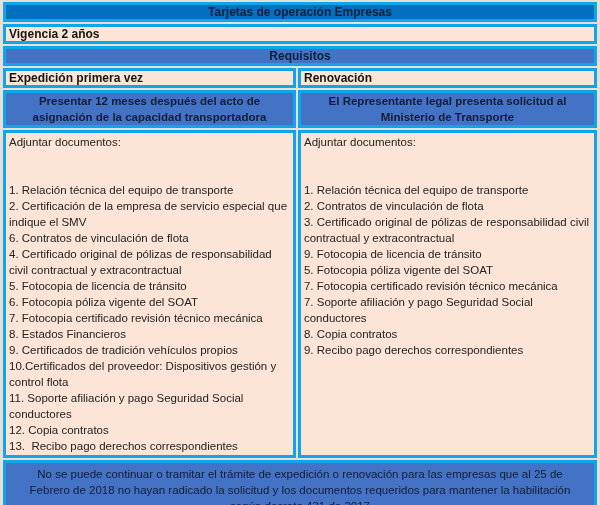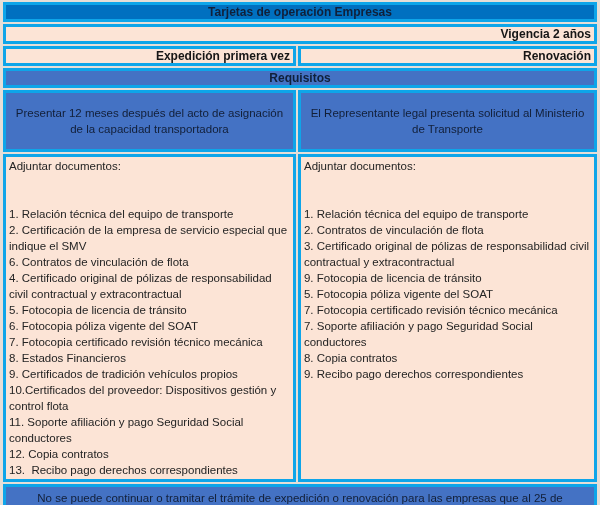--- a/index.html
+++ b/index.html
@@ -32,41 +32,42 @@
     font-size: 12px;
     text-align: center;
     vertical-align: middle;
   }
   .r-cream-head {
     height: 18px;
     background: #FCE4D6;
     color: #161616;
     font-weight: bold;
     font-size: 12px;
-    text-align: right;
+    text-align: left;
     vertical-align: middle;
   }
   .r-blue-head {
     height: 18px;
     background: #4472C4;
     color: #10203A;
     font-weight: bold;
     font-size: 12px;
     text-align: center;
     vertical-align: middle;
   }
   .r-desc {
     height: 36px;
     background: #4472C4;
     color: #121F38;
     font-size: 11.5px;
     line-height: 16px;
     text-align: center;
     vertical-align: middle;
-    padding: 12px 6px;
+    padding: 0 6px;
+    font-weight: bold;
   }
   .r-content {
     height: 322px;
     background: #FCE4D6;
     color: #242424;
     font-size: 11.5px;
     line-height: 16px;
     vertical-align: top;
     padding: 1px 3px;
   }
@@ -93,25 +94,25 @@
     <col style="width:298px">
   </colgroup>
   <tbody>
       <tr>
     <td colspan="2" class="r-title">Tarjetas de operación Empresas</td>
   </tr>
   <tr>
     <td colspan="2" class="r-cream-head">Vigencia 2 años</td>
   </tr>
   <tr>
+    <td colspan="2" class="r-blue-head">Requisitos</td>
+  </tr>
+  <tr>
     <td class="r-cream-head">Expedición primera vez</td>
     <td class="r-cream-head">Renovación</td>
-  </tr>
-  <tr>
-    <td colspan="2" class="r-blue-head">Requisitos</td>
   </tr>
   <tr>
     <td class="r-desc">Presentar 12 meses después del acto de asignación de la capacidad transportadora</td>
     <td class="r-desc">El Representante legal presenta solicitud al Ministerio de Transporte</td>
   </tr>
   <tr>
     <td class="r-content">
       <div class="attach-label">Adjuntar documentos:</div>
       <div class="blank-gap"></div>
       <div class="doc-item">1. Relación técnica del equipo de transporte</div>

